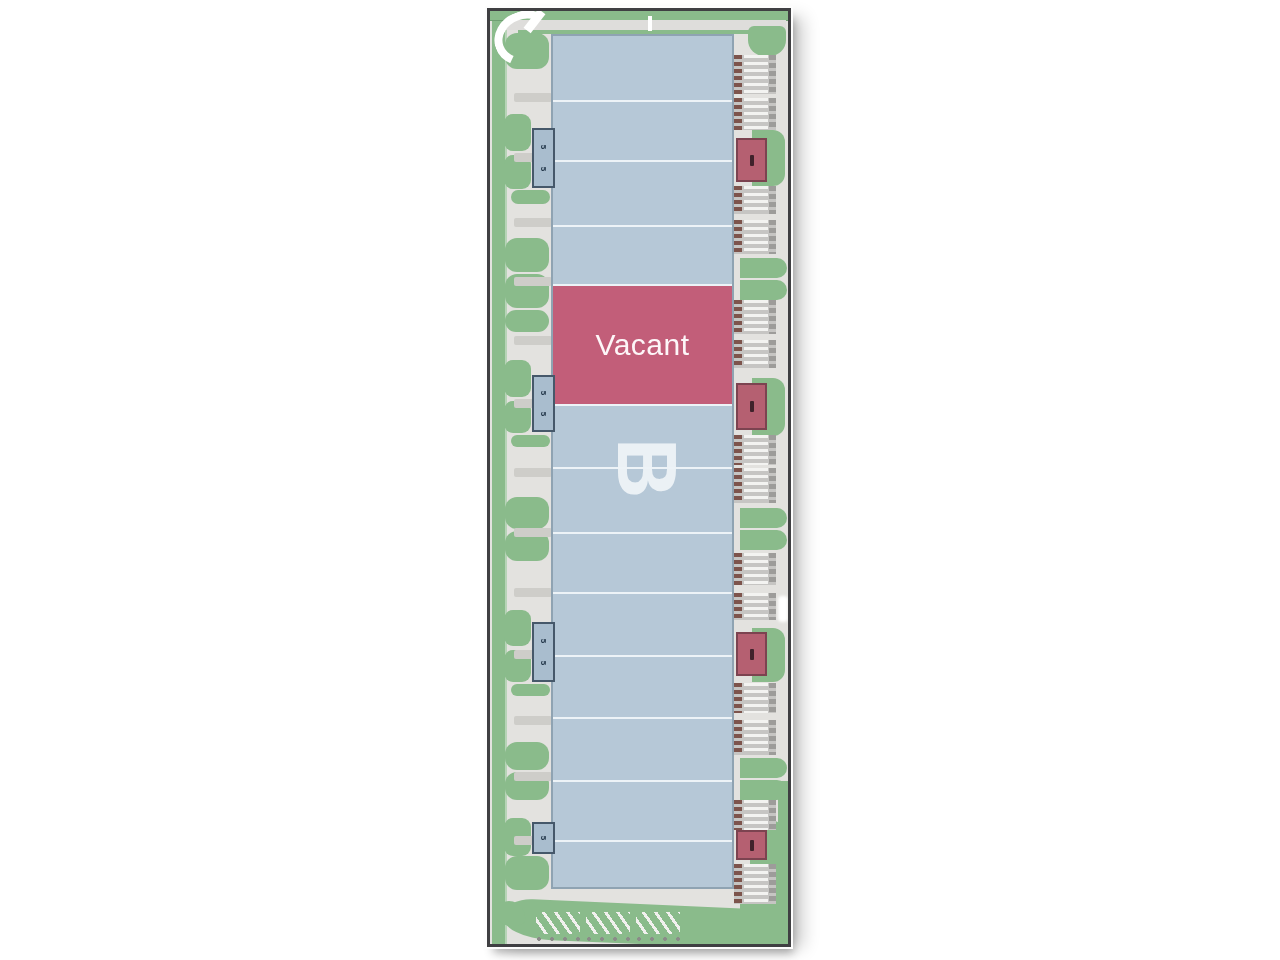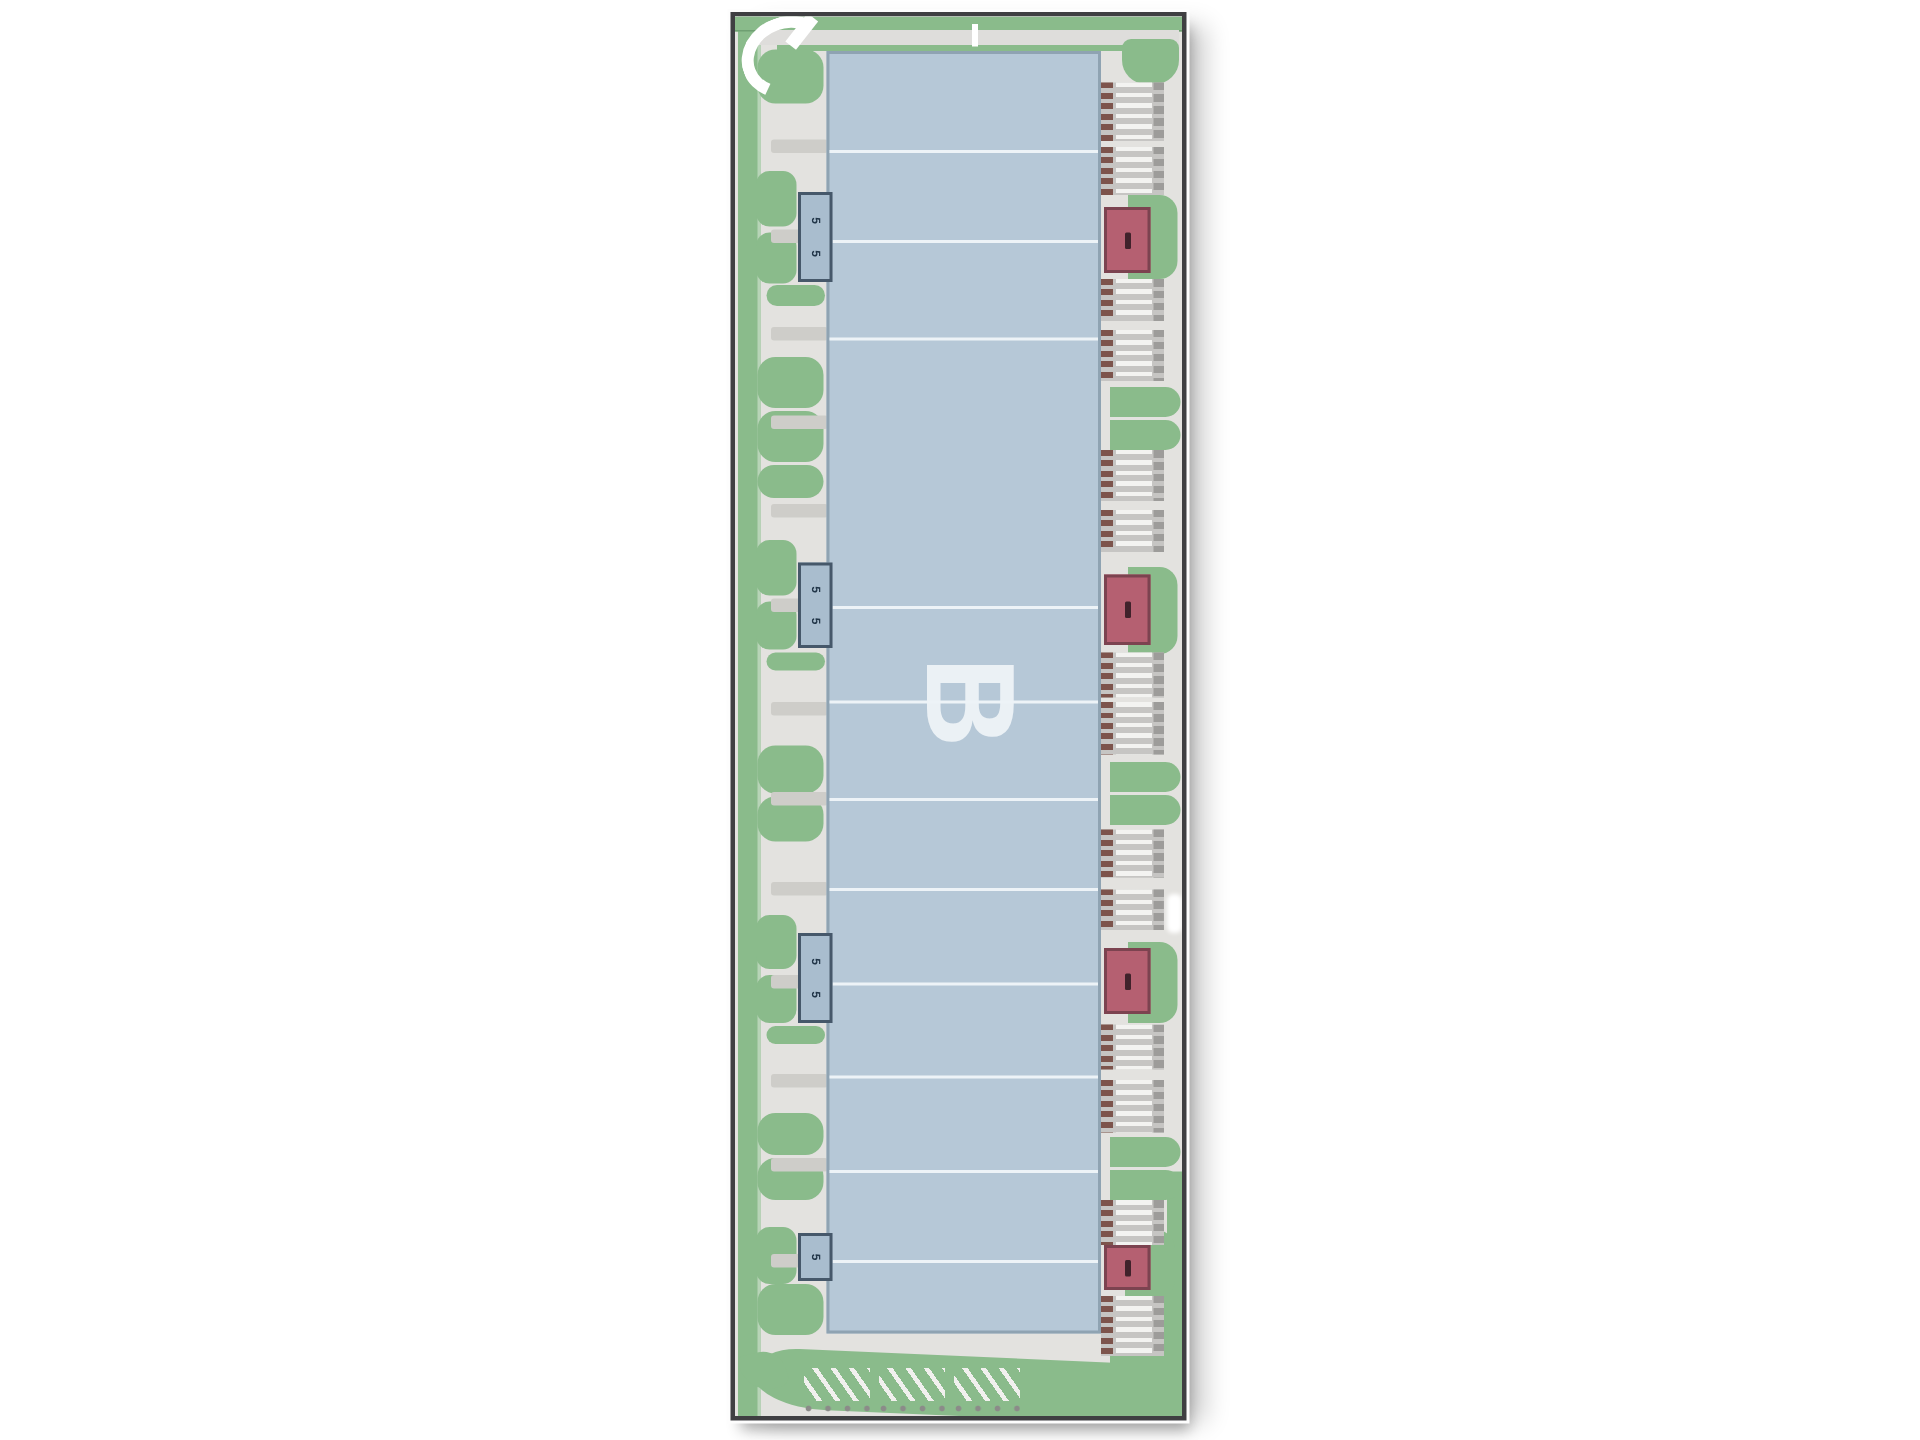--- a/index.html
+++ b/index.html
@@ -155,20 +155,23 @@
         <div class="dock" style="top: 789px; height: 30px;"></div>
         <div class="dock" style="top: 853px; height: 40px;"></div>
       </div>
 
     <div class="abs building" id="building">
       <div class="bldg-label">B</div>
     <div class="unit first" style="top: 0px; height: 64px;"></div>
         <div class="unit" style="top: 64px; height: 60px;"></div>
         <div class="unit" style="top: 124px; height: 65px;"></div>
         <div class="unit" style="top: 189px; height: 59px;"></div>
+        <div class="unit vacant" style="top: 248px; height: 120px;">
+          <span class="vacant-label">Vacant</span>
+        </div>
         <div class="unit" style="top: 368px; height: 63px;"></div>
         <div class="unit" style="top: 431px; height: 65px;"></div>
         <div class="unit" style="top: 496px; height: 60px;"></div>
         <div class="unit" style="top: 556px; height: 63px;"></div>
         <div class="unit" style="top: 619px; height: 62px;"></div>
         <div class="unit" style="top: 681px; height: 63px;"></div>
         <div class="unit" style="top: 744px; height: 60px;"></div>
         <div class="unit" style="top: 804px; height: 51px;"></div>
       </div>
 

